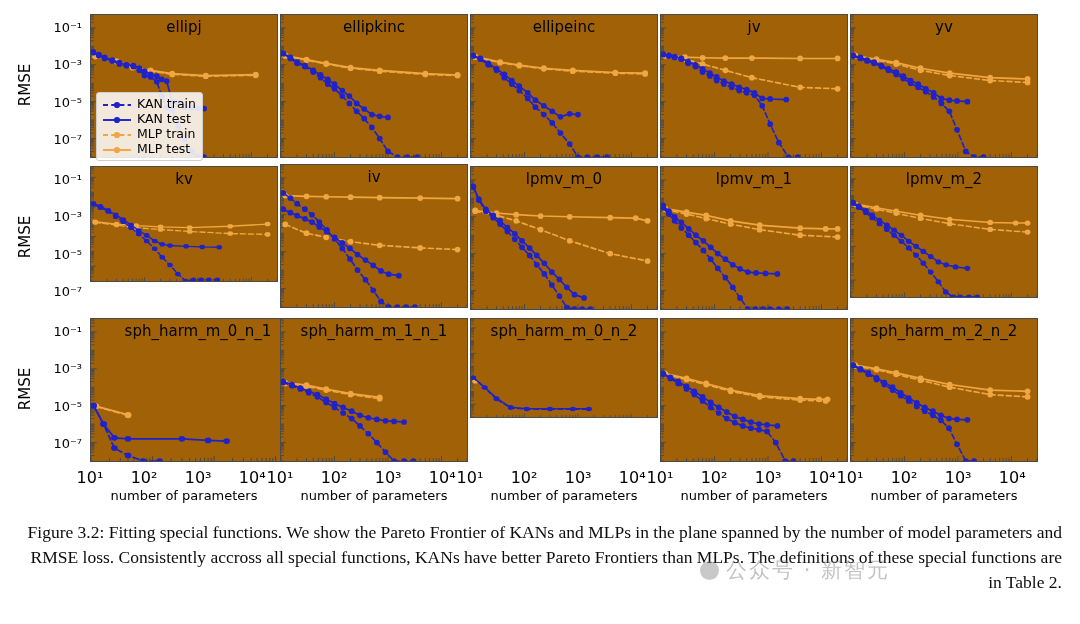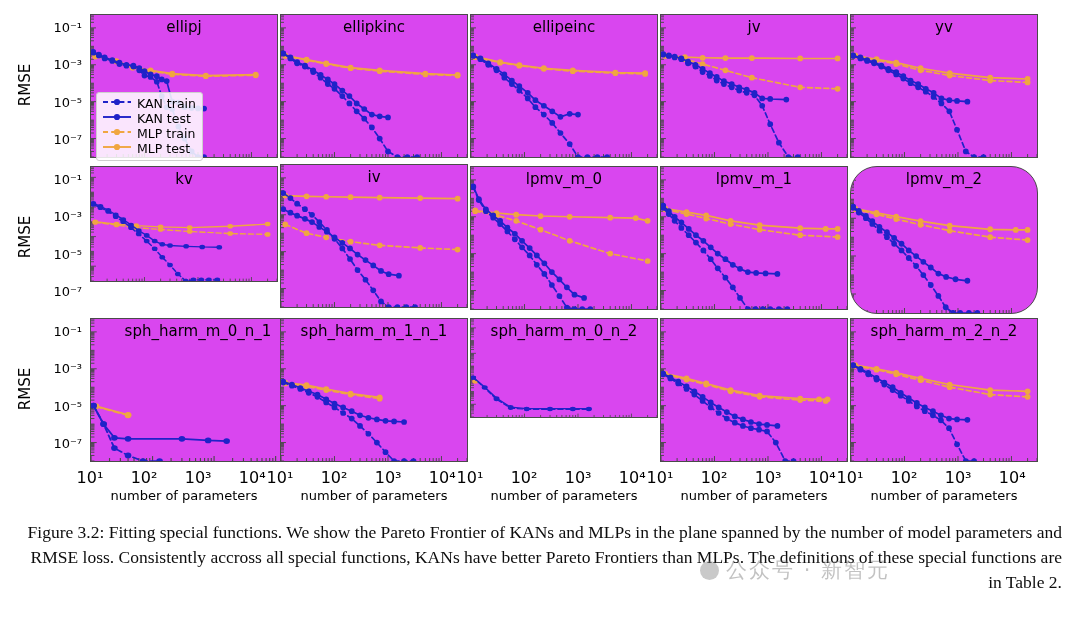--- a/index.html
+++ b/index.html
@@ -63,21 +63,21 @@
     position: absolute;
     text-align: center;
     font-size: 13px;
     color: #000;
     white-space: nowrap;
   }
 
   .panel {
     position: absolute;
     border: 1px solid #4a4a4a;
-    background: #d946ef;
+    background: #a16207;
     box-sizing: border-box;
     overflow: hidden;
   }
   .panel-title {
     position: absolute;
     left: 0; right: 0;
     top: 3px;
     text-align: center;
     font-size: 15px;
     color: #000;
@@ -88,21 +88,21 @@
 
   
   .legend {
     position: absolute;
     border: 1px solid #cfcfcf;
     background: rgba(255,255,255,0.86);
     border-radius: 3px;
     padding: 3px 6px 4px 5px;
     box-sizing: border-box;
   }
-  .legend-row { display: flex; align-items: flex-start; height: 15px; }
+  .legend-row { display: flex; align-items: flex-end; height: 15px; }
   .legend-key { width: 30px; height: 12px; position: relative; margin-right: 5px; flex: none; }
   .legend-key svg { width: 30px; height: 12px; display:block; }
   .legend-label { font-size: 12.5px; color: #000; white-space: nowrap; }
 
   
   #caption {
     position: absolute;
     left: 22px;
     top: 520px;
     width: 1040px;
@@ -1559,21 +1559,21 @@
           <circle cx="65.10" cy="93.52" r="2.9" fill="#1f22c8" stroke="none"></circle>
           <circle cx="72.58" cy="99.15" r="2.9" fill="#1f22c8" stroke="none"></circle>
           <circle cx="79.86" cy="103.30" r="2.9" fill="#1f22c8" stroke="none"></circle>
           <circle cx="87.77" cy="106.59" r="2.9" fill="#1f22c8" stroke="none"></circle>
           <circle cx="96.14" cy="107.45" r="2.9" fill="#1f22c8" stroke="none"></circle>
           <circle cx="105.66" cy="107.91" r="2.9" fill="#1f22c8" stroke="none"></circle>
           <circle cx="117.66" cy="108.40" r="2.9" fill="#1f22c8" stroke="none"></circle>
         </svg>
         <div class="panel-title">lpmv_m_1</div>
       </div>
-      <div class="panel" style="left: 850px; top: 166px; width: 188px; height: 148px; border-radius: 27px;">
+      <div class="panel" style="left: 850px; top: 166px; width: 188px; height: 132px;">
         <svg viewBox="0 0 188 144" preserveAspectRatio="none">
           <g>
             <line x1="0" y1="144" x2="0" y2="139" stroke="#4a4a4a" stroke-width="1"></line>
             <line x1="16.276003923651274" y1="144" x2="16.276003923651274" y2="141" stroke="#4a4a4a" stroke-width="1"></line>
             <line x1="25.796855880577667" y1="144" x2="25.796855880577667" y2="141" stroke="#4a4a4a" stroke-width="1"></line>
             <line x1="32.55200784730255" y1="144" x2="32.55200784730255" y2="141" stroke="#4a4a4a" stroke-width="1"></line>
             <line x1="37.79171078282283" y1="144" x2="37.79171078282283" y2="141" stroke="#4a4a4a" stroke-width="1"></line>
             <line x1="42.07285980422894" y1="144" x2="42.07285980422894" y2="141" stroke="#4a4a4a" stroke-width="1"></line>
             <line x1="45.692519726491284" y1="144" x2="45.692519726491284" y2="141" stroke="#4a4a4a" stroke-width="1"></line>
             <line x1="48.828011770953815" y1="144" x2="48.828011770953815" y2="141" stroke="#4a4a4a" stroke-width="1"></line>

